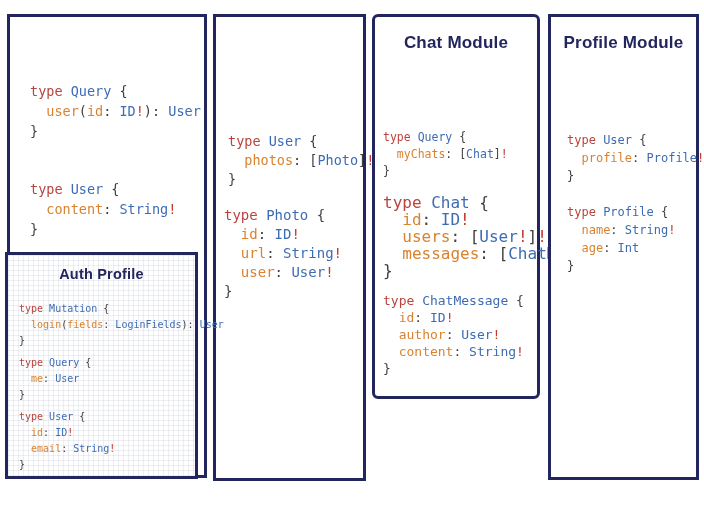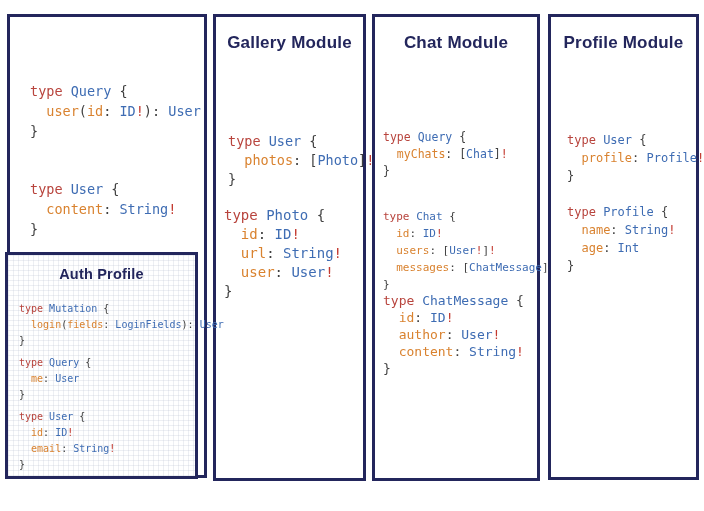--- a/index.html
+++ b/index.html
@@ -57,42 +57,41 @@
   #box-auth .c1 { left:11px; top:46px;  font-size:10px; line-height:16px; }
   #box-auth .c2 { left:11px; top:100px; font-size:10px; line-height:16px; }
   #box-auth .c3 { left:11px; top:154px; font-size:10px; line-height:16px; }
 
   
   #box-gallery { left:213px; top:14px;  width:153px; height:467px; }
   #box-gallery .c1 { left:12px; top:115px; font-size:13.5px; line-height:19px; }
   #box-gallery .c2 { left:8px; top:189px; font-size:14px; line-height:19px; }
 
   
-  #box-chat    { left:372px; top:14px;  width:168px; height:467px; }
+  #box-chat    { left:372px; top:14px;  width:168px; height:385px;border-radius:6px; }
   #box-chat .c1 { left:8px; top:112px; font-size:11.5px; line-height:17px; }
-  #box-chat .c2 { left:8px; top:191px; font-size:11px; line-height:17px; }
+  #box-chat .c2 { left:8px; top:177px; font-size:16px; line-height:17px; }
   #box-chat .c3 { left:8px; top:275px; font-size:13px; line-height:17px; }
 
   
   #box-profile { left:548px; top:14px;  width:151px; height:466px; }
   #box-profile .c1 { left:16px; top:114px; font-size:12px; line-height:18px; }
   #box-profile .c2 { left:16px; top:186px; font-size:12px; line-height:18px; }
 </style>
 </head>
 <body>
 
 <div id="page">
 
   <div class="box" id="box-user">
     <div class="code c1"><div class="code-line"><span class="tok-k">type </span><span class="tok-t">Query </span><span class="tok-p">{</span></div><div class="code-line"><span class="tok-p">  </span><span class="tok-f">user</span><span class="tok-p">(</span><span class="tok-f">id</span><span class="tok-p">: </span><span class="tok-t">ID</span><span class="tok-x">!</span><span class="tok-p">): </span><span class="tok-t">User</span></div><div class="code-line"><span class="tok-p">}</span></div></div>
     <div class="code c2"><div class="code-line"><span class="tok-k">type </span><span class="tok-t">User </span><span class="tok-p">{</span></div><div class="code-line"><span class="tok-p">  </span><span class="tok-f">content</span><span class="tok-p">: </span><span class="tok-t">String</span><span class="tok-x">!</span></div><div class="code-line"><span class="tok-p">}</span></div></div>
   </div>
 
   <div class="box" id="box-gallery">
-    <h2 class="module-title">Gallery Module</h2>
     <div class="code c1"><div class="code-line"><span class="tok-k">type </span><span class="tok-t">User </span><span class="tok-p">{</span></div><div class="code-line"><span class="tok-p">  </span><span class="tok-f">photos</span><span class="tok-p">: [</span><span class="tok-t">Photo</span><span class="tok-p">]</span><span class="tok-x">!</span></div><div class="code-line"><span class="tok-p">}</span></div></div>
     <div class="code c2"><div class="code-line"><span class="tok-k">type </span><span class="tok-t">Photo </span><span class="tok-p">{</span></div><div class="code-line"><span class="tok-p">  </span><span class="tok-f">id</span><span class="tok-p">: </span><span class="tok-t">ID</span><span class="tok-x">!</span></div><div class="code-line"><span class="tok-p">  </span><span class="tok-f">url</span><span class="tok-p">: </span><span class="tok-t">String</span><span class="tok-x">!</span></div><div class="code-line"><span class="tok-p">  </span><span class="tok-f">user</span><span class="tok-p">: </span><span class="tok-t">User</span><span class="tok-x">!</span></div><div class="code-line"><span class="tok-p">}</span></div></div>
   </div>
 
   <div class="box" id="box-chat">
     <h2 class="module-title">Chat Module</h2>
     <div class="code c1"><div class="code-line"><span class="tok-k">type </span><span class="tok-t">Query </span><span class="tok-p">{</span></div><div class="code-line"><span class="tok-p">  </span><span class="tok-f">myChats</span><span class="tok-p">: [</span><span class="tok-t">Chat</span><span class="tok-p">]</span><span class="tok-x">!</span></div><div class="code-line"><span class="tok-p">}</span></div></div>
     <div class="code c2"><div class="code-line"><span class="tok-k">type </span><span class="tok-t">Chat </span><span class="tok-p">{</span></div><div class="code-line"><span class="tok-p">  </span><span class="tok-f">id</span><span class="tok-p">: </span><span class="tok-t">ID</span><span class="tok-x">!</span></div><div class="code-line"><span class="tok-p">  </span><span class="tok-f">users</span><span class="tok-p">: [</span><span class="tok-t">User</span><span class="tok-x">!</span><span class="tok-p">]</span><span class="tok-x">!</span></div><div class="code-line"><span class="tok-p">  </span><span class="tok-f">messages</span><span class="tok-p">: [</span><span class="tok-t">ChatMessage</span><span class="tok-p">]</span><span class="tok-x">!</span></div><div class="code-line"><span class="tok-p">}</span></div></div>
     <div class="code c3"><div class="code-line"><span class="tok-k">type </span><span class="tok-t">ChatMessage </span><span class="tok-p">{</span></div><div class="code-line"><span class="tok-p">  </span><span class="tok-f">id</span><span class="tok-p">: </span><span class="tok-t">ID</span><span class="tok-x">!</span></div><div class="code-line"><span class="tok-p">  </span><span class="tok-f">author</span><span class="tok-p">: </span><span class="tok-t">User</span><span class="tok-x">!</span></div><div class="code-line"><span class="tok-p">  </span><span class="tok-f">content</span><span class="tok-p">: </span><span class="tok-t">String</span><span class="tok-x">!</span></div><div class="code-line"><span class="tok-p">}</span></div></div>
   </div>

